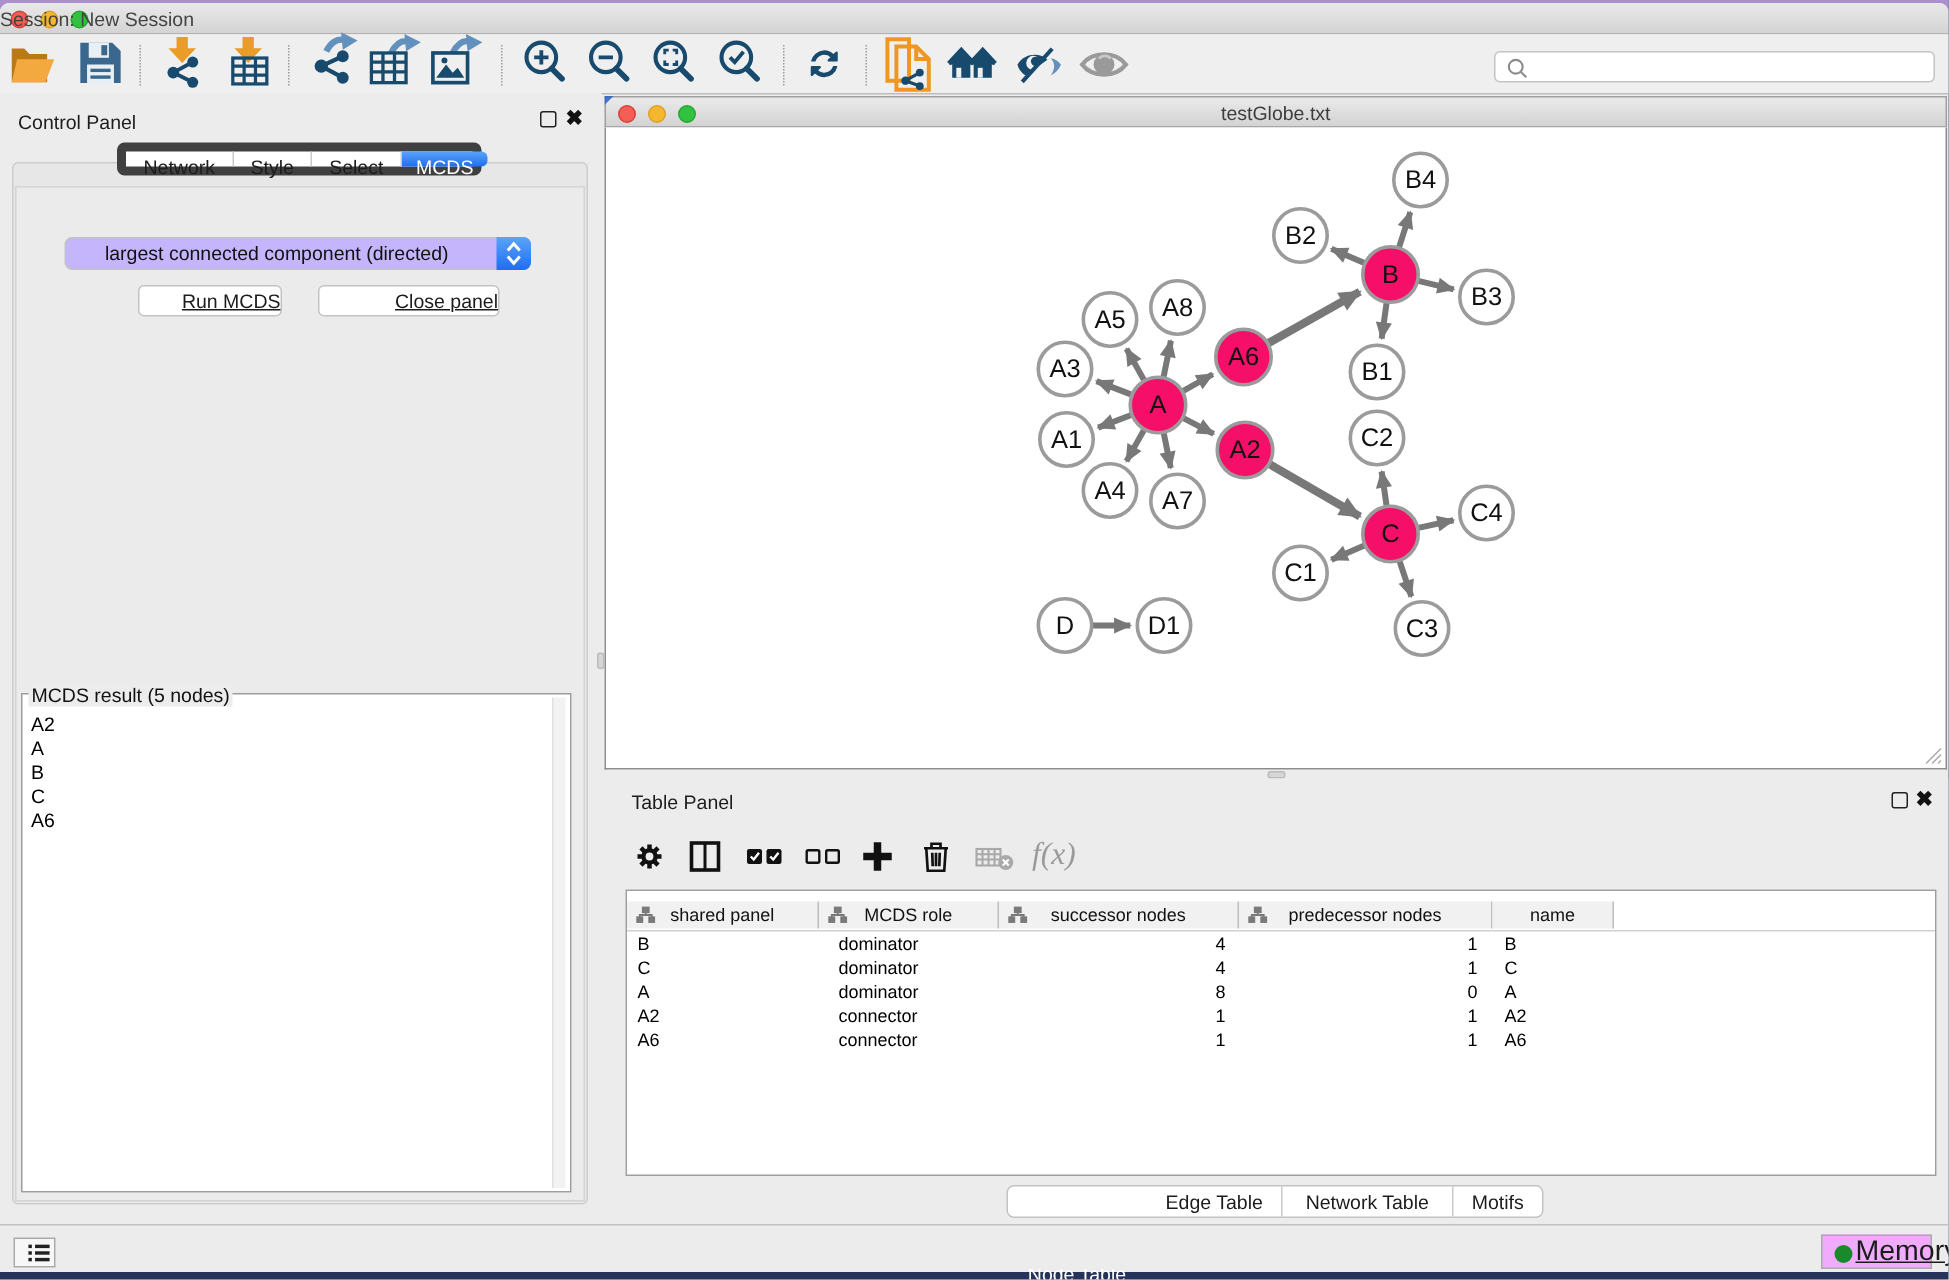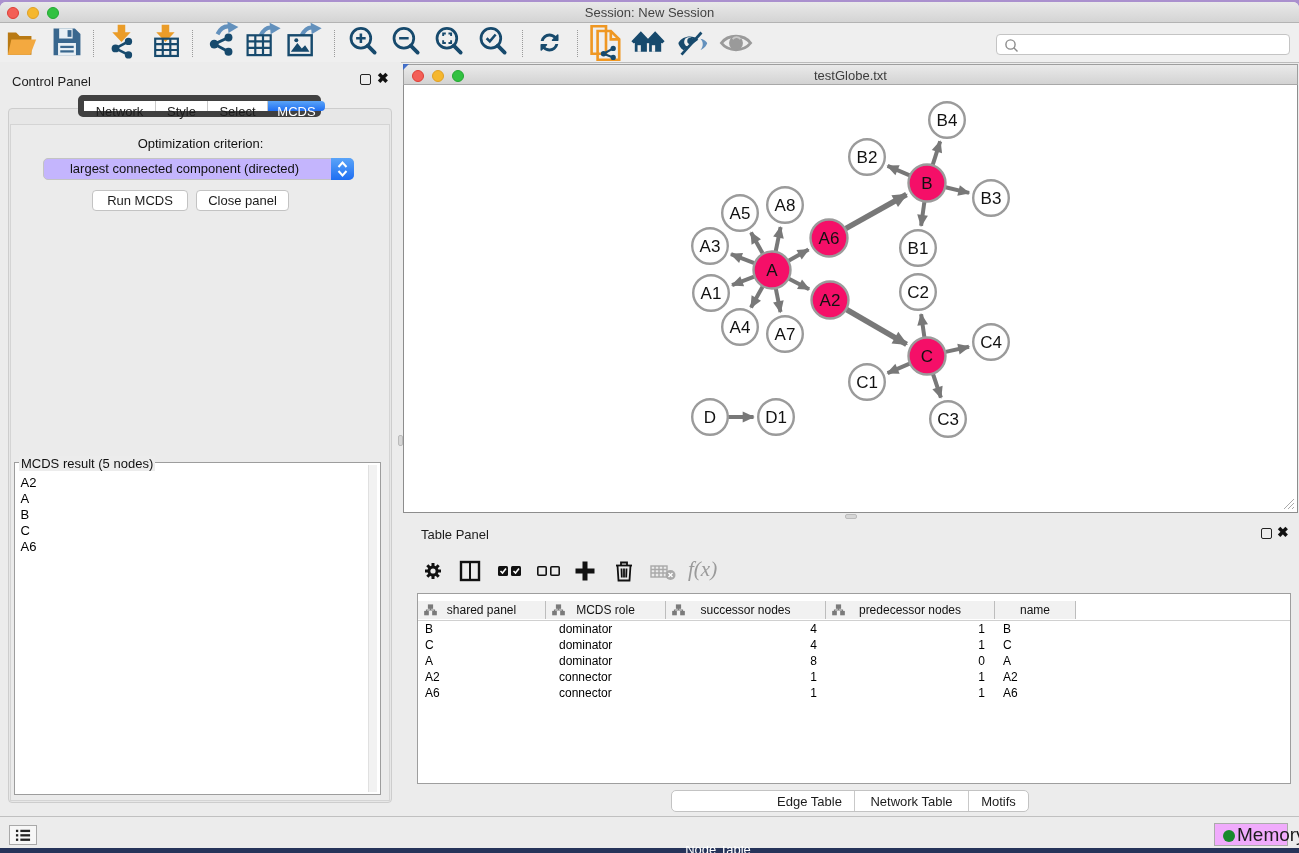--- a/index.html
+++ b/index.html
@@ -1,37 +1,37 @@
 <!DOCTYPE html>
 <html><head>
 <meta charset="utf-8">
 <style>
 * { margin:0; padding:0; box-sizing:border-box; }
 html,body { width:1299px; height:853px; overflow:hidden; }
 body { font-family:"Liberation Sans", sans-serif; background:#26345a; position:relative; }
 #desktop-top { position:absolute; left:0; top:0; width:1299px; height:8px; background:#aa90ce; }
 #mainwin { position:absolute; left:0; top:2px; width:1299px; height:846px; background:#ececec; border-radius:6px 6px 0 0; }
 #titlebar { position:absolute; left:0; top:0; width:1299px; height:21px; background:linear-gradient(#e9e9e9,#d4d4d4); border-radius:6px 6px 0 0; border-bottom:1px solid #b3b3b3; }
-#titlebar .title { position:absolute; left:0; right:0; top:3px; text-align:center; font-size:13px; color:#434343; }
+#titlebar .title { position:absolute; left:0; right:0; top:3px; text-align:left; font-size:13px; color:#434343; }
 .tl { position:absolute; top:5px; width:12px; height:12px; border-radius:50%; }
 #toolbar { position:absolute; left:0; top:21px; width:1299px; height:40px; background:#efefef; border-bottom:1px solid #bcbcbc; }
 .tbi { position:absolute; top:0; }
 .tsep { position:absolute; top:7px; height:27px; width:0; border-left:1px dotted #9a9a9a; }
 #searchbox { position:absolute; left:996px; top:11px; width:294px; height:21px; background:#fff; border:1px solid #c4c4c4; border-radius:4px; }
 #cpanel { position:absolute; left:0; top:60px; width:401px; height:756px; background:#ececec; }
 .panhead { font-size:13px; color:#1d1d1d; }
 .flt { position:absolute; width:11px; height:11px; border:1.5px solid #222; border-radius:2px; background:transparent; }
 .clx { position:absolute; font-size:14px; font-weight:bold; color:#111; }
 #tabswrap { position:absolute; left:8px; top:46px; width:384px; height:695px; border:1px solid #cdcdcd; border-radius:4px; background:#e7e7e7; }
 #innerpan { position:absolute; left:10px; top:62px; width:380px; height:677px; border:1px solid #d4d4d4; background:#ebebeb; }
 #segtabs { position:absolute; left:78px; top:33px; width:243px; height:22px; background:#fff; border:6px solid #404040; border-radius:5px; display:flex; }
 #segtabs .seg { flex:none; text-align:center; font-size:13px; color:#1c1c1c; line-height:21px; border-right:1px solid #c9c9c9; }
 #segtabs .seg:last-child { border-right:none; }
 #segtabs .sel { background:linear-gradient(#5aa4f8,#1f6ef2); color:#fff; border-radius:0 4px 4px 0; }
-.btn { position:absolute; background:#fff; border:1px solid #c3c3c3; border-radius:4px; font-size:13px; color:#1c1c1c; text-align:center; }
+.btn { position:absolute; background:#fff; border:1px solid #c3c3c3; border-radius:4px; font-size:13px; color:#1c1c1c; text-align:right;text-decoration:underline; }
 #mcdsbox { position:absolute; left:14px; top:400px; width:367px; height:333px; border:1px solid #9d9d9d; background:#fff; }
 #mcdslegend { position:absolute; left:19px; top:394px; background:#ececec; font-size:13px; color:#111; padding:0 2px; }
 #mcdslist { position:absolute; left:2px; top:12px; font-size:13px; color:#000; line-height:16px; }
 #mcdssb { position:absolute; right:3px; top:2px; bottom:2px; width:9px; background:#f2f2f2; border-left:1px solid #e0e0e0; }
 #netwin { position:absolute; left:403px; top:62px; width:895px; height:561px; }
 #nettitle { position:absolute; left:0; top:0; width:895px; height:21px; background:linear-gradient(#eaeaea,#d3d3d3); border:1px solid #9e9e9e; border-bottom:1px solid #a8a8a8; }
 #nettitle .title { position:absolute; left:0; right:0; top:3px; text-align:center; font-size:13px; color:#3d3d3d; }
 #netcanvas { position:absolute; left:0; top:21px; width:895px; height:428px; background:#fff; border:1px solid #8d8d8d; border-top:none; }
 #tpanel { position:absolute; left:404px; top:517px; width:895px; height:299px; background:#ececec; }
 #ttoolbar { position:absolute; left:6px; top:36px; width:870px; height:38px; }
@@ -178,31 +178,30 @@
   <div class="flt" style="left:360px;top:12px"></div>
   <div class="clx" style="left:377px;top:8px">✖</div>
   <div id="tabswrap"></div>
   <div id="innerpan"></div>
   <div id="segtabs">
     <div class="seg" style="width:72px">Network</div>
     <div class="seg" style="width:52px">Style</div>
     <div class="seg" style="width:60px">Select</div>
     <div class="seg sel" style="width:57px">MCDS</div>
   </div>
-  <div style="position:absolute;left:0;width:401px;top:74px;text-align:center;font-size:13px;color:#111">Optimization criterion:</div>
   <div style="position:absolute;left:43px;top:96px;width:311px;height:22px;background:#c4b5fd;border:1px solid #c3c3c3;border-radius:5px">
     <div style="position:absolute;left:0;right:28px;top:2px;text-align:center;font-size:13px;color:#111">largest connected component (directed)</div>
     <div style="position:absolute;right:-1px;top:-1px;width:23px;height:22px;background:linear-gradient(#5aa4f8,#1f6ef2);border-radius:0 5px 5px 0">
       <svg width="23" height="22" viewBox="0 0 23 22">
             <path d="M7.5 9 L11.5 4.5 L15.5 9 M7.5 13 L11.5 17.5 L15.5 13" fill="none" stroke="#fff" stroke-width="2"></path>
           </svg>
     </div>
   </div>
   <div class="btn" style="left:92px;top:128px;width:96px;height:21px;line-height:20px">Run MCDS</div>
-  <div class="btn" style="left:196px;top:128px;width:93px;height:21px;line-height:20px">Close panel</div>
+  <div class="btn" style="left:212px;top:128px;width:121px;height:21px;line-height:20px">Close panel</div>
   <div id="mcdsbox">
     <div id="mcdssb"></div>
     <div id="mcdslist">&nbsp;A2<br>&nbsp;A<br>&nbsp;B<br>&nbsp;C<br>&nbsp;A6</div>
   </div>
   <div id="mcdslegend">MCDS result (5 nodes)</div>
 </div>
 <div id="netwin">
 <svg width="6" height="6" viewBox="0 0 6 6" style="position:absolute;left:0;top:0;z-index:5">
         <path d="M0 0 L6 0 L0 6 Z" fill="#3465c8" opacity="0.9"></path>
       </svg>

